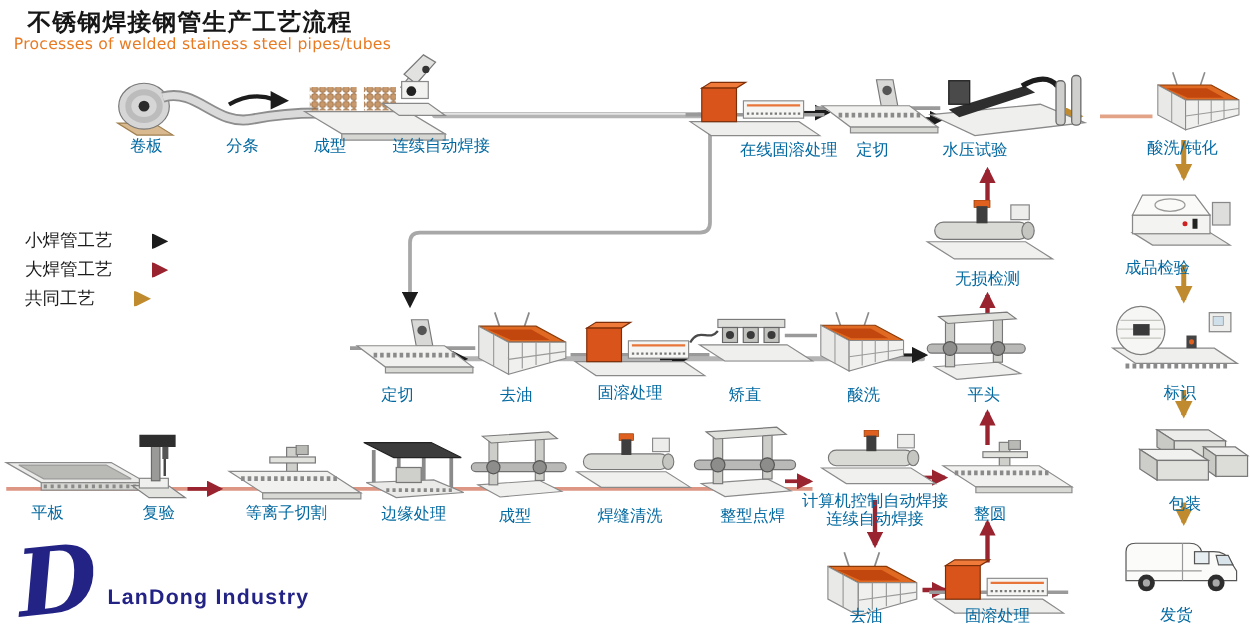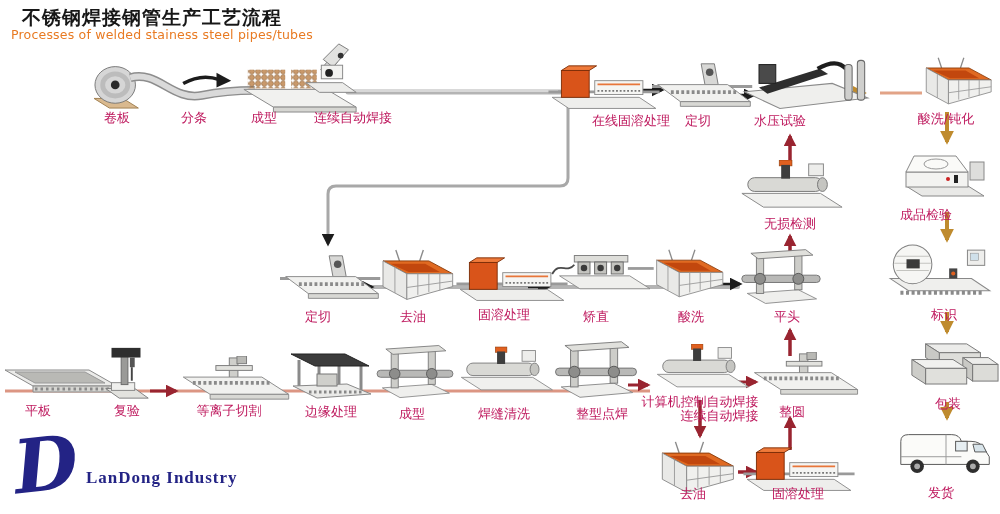--- a/index.html
+++ b/index.html
@@ -4,25 +4,25 @@
 <style>
   html,body{margin:0;padding:0;background:#fff;}
   .canvas{position:relative;width:1000px;height:514px;background:#fff;overflow:hidden;
           font-family:"DejaVu Sans","Liberation Sans",sans-serif;}
   .title{position:absolute;left:10px;top:5px;font-size:19px;font-weight:bold;color:#171717;letter-spacing:1px;margin-left:12px;}
   .subtitle{position:absolute;left:11px;top:27px;font-size:12.5px;color:#e87a22;font-weight:normal;letter-spacing:0.2px;}
   .legend{position:absolute;left:20px;top:181px;}
   .legend-row{display:flex;align-items:center;height:23px;}
   .legend-row span{font-size:14px;color:#1b1b1b;white-space:nowrap;}
   .legend-row svg{margin-left:4px;}
-  .lbl{position:absolute;transform:translateX(-50%);font-size:13px;color:#be185d;white-space:nowrap;text-align:right;line-height:14px;}
+  .lbl{position:absolute;transform:translateX(-50%);font-size:13px;color:#0369a1;white-space:nowrap;text-align:center;line-height:14px;}
   .icon{position:absolute;}
   .edges{position:absolute;left:0;top:0;pointer-events:none;}
   .logo-cn{position:absolute;left:84px;top:433px;font-size:28px;font-weight:bold;color:#232385;letter-spacing:7px;white-space:nowrap;}
-  .logo-en{position:absolute;left:86px;top:468px;font-family:Liberation Serif, serif;
+  .logo-en{position:absolute;left:86px;top:468px;font-family:Liberation Sans, sans-serif;
            font-size:17px;font-weight:bold;color:#232385;letter-spacing:1px;white-space:nowrap;}
 </style>
 </head>
 <body>
 
 <svg style="position:absolute;width:0;height:0" aria-hidden="true">
 <defs>
   <marker id="mB" viewBox="0 0 10 10" markerWidth="13" markerHeight="13" refX="8" refY="5" orient="auto" markerUnits="userSpaceOnUse">
         <path d="M0,0L10,5L0,10z" fill="#1c1c1c"></path>
       </marker>
@@ -257,20 +257,40 @@
     <line x1="738" y1="472" x2="756" y2="472" stroke="#992430" stroke-width="3.5" marker-end="url(#mR)"></line>
     <line x1="790" y1="450" x2="790" y2="418" stroke="#992430" stroke-width="3.5" marker-end="url(#mR)"></line>
     <line x1="790" y1="356" x2="790" y2="330" stroke="#992430" stroke-width="3.5" marker-end="url(#mR)"></line>
     <line x1="790" y1="252" x2="790" y2="236" stroke="#992430" stroke-width="3.5" marker-end="url(#mR)"></line>
     <line x1="790" y1="162" x2="790" y2="136" stroke="#992430" stroke-width="3.5" marker-end="url(#mR)"></line>
   </svg>
 
   <div class="title">不锈钢焊接钢管生产工艺流程</div>
   <div class="subtitle">Processes of welded stainess steel pipes/tubes</div>
 
+  <div class="legend">
+    <div class="legend-row">
+      <span>小焊管工艺</span>
+      <svg width="50" height="12">
+          <line x1="1" y1="6" x2="38" y2="6" stroke="url(#gB)" stroke-width="2.5" marker-end="url(#mB)"></line>
+        </svg>
+    </div>
+    <div class="legend-row">
+      <span>大焊管工艺</span>
+      <svg width="50" height="12">
+          <line x1="1" y1="6" x2="38" y2="6" stroke="url(#gR)" stroke-width="2.5" marker-end="url(#mR)"></line>
+        </svg>
+    </div>
+    <div class="legend-row">
+      <span>共同工艺</span>
+      <svg width="50" height="12">
+          <line x1="6" y1="6" x2="38" y2="6" stroke="url(#gG)" stroke-width="2.5" marker-end="url(#mG)"></line>
+        </svg>
+    </div>
+  </div>
 
   <svg class="icon" style="left:90px;top:56px" width="62" height="54">
       <use href="#s-coil"></use>
     </svg>
   <svg class="icon" style="left:128px;top:64px" width="128" height="49">
       <use href="#s-strip"></use>
     </svg>
   <svg class="icon" style="left:236px;top:50px" width="128" height="63">
       <use href="#s-rollform"></use>
     </svg>

